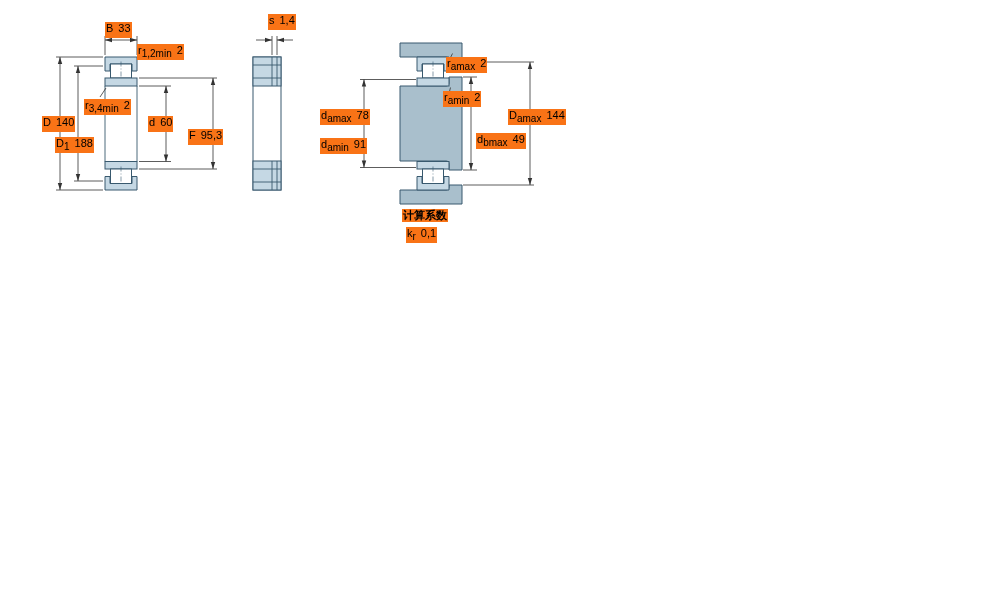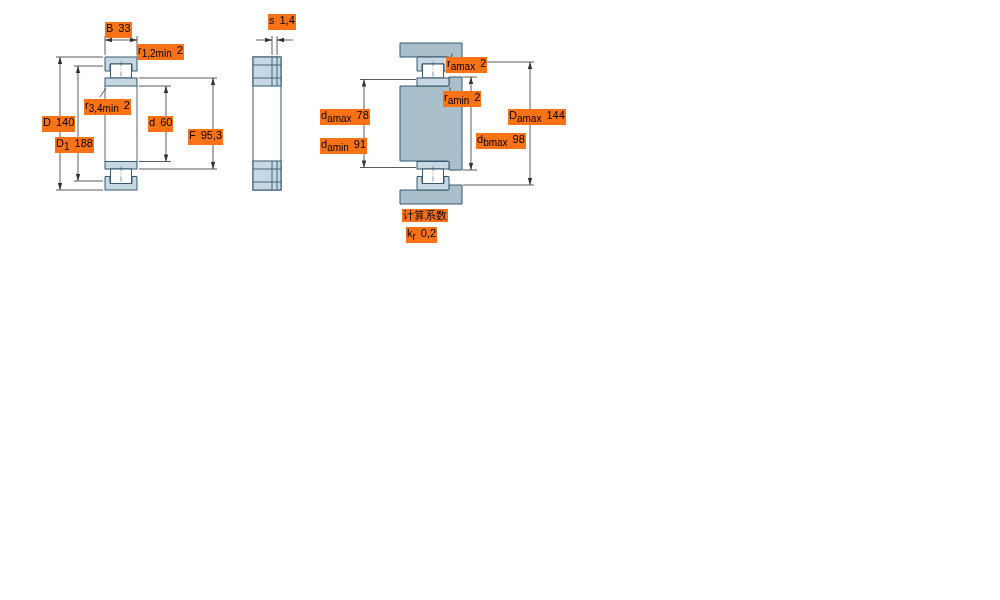--- a/index.html
+++ b/index.html
@@ -3,21 +3,21 @@
 <meta charset="utf-8">
 <style>
   *{margin:0;padding:0;box-sizing:border-box}
   html,body{background:#fff}
   body{width:1000px;height:600px;font-family:"Liberation Sans",sans-serif;color:#000}
   .canvas{position:relative;width:1000px;height:600px;background:#fff;overflow:hidden}
   .canvas > svg{position:absolute;left:0;top:0}
   .lbl{position:absolute;font-size:11px;line-height:13px;white-space:nowrap;background:#f97316;padding:0 1px}
   .lbl sub{font-size:10px;vertical-align:-3px}
   .lbl .val{margin-left:5px}
-  .heading{font-weight:normal}
+  .heading{font-weight:bold}
   .bfill{fill:var(--bearing_fill,#c5d8e4);stroke:var(--outline_color,#38596e);stroke-width:1}
   .wfill{fill:#fff;stroke:var(--outline_color,#38596e);stroke-width:1}
   .mfill{fill:var(--mount_fill,#a9bfcc);stroke:var(--outline_color,#38596e);stroke-width:1}
   .oline{stroke:var(--outline_color,#38596e);fill:none;stroke-width:0.9}
   .dim{stroke:var(--dim_color,#333333);fill:none;stroke-width:0.8}
   .ah{fill:var(--dim_color,#333333);stroke:none}
   .cl{stroke:var(--outline_color,#38596e);fill:none;stroke-width:0.6;stroke-dasharray:5 2 1 2}
 </style>
 </head>
 <body>
@@ -175,28 +175,28 @@
 
   <div class="lbl" style="left:320px;top:109px">
     <span>d</span><sub>amax</sub><span class="val">78</span>
   </div>
 
   <div class="lbl" style="left:320px;top:138px">
     <span>d</span><sub>amin</sub><span class="val">91</span>
   </div>
 
   <div class="lbl" style="left:476px;top:133px">
-    <span>d</span><sub>bmax</sub><span class="val">98</span>
+    <span>d</span><sub>bmax</sub><span class="val">49</span>
   </div>
 
   <div class="lbl" style="left:508px;top:109px">
     <span>D</span><sub>amax</sub><span class="val">144</span>
   </div>
 
   <div class="lbl heading" style="left:402px;top:209px">
     <span>计算系数</span>
   </div>
 
   <div class="lbl" style="left:406px;top:227px">
-    <span>k</span><sub>r</sub><span class="val">0,2</span>
+    <span>k</span><sub>r</sub><span class="val">0,1</span>
   </div>
 
 </div>
 
 </body></html>

